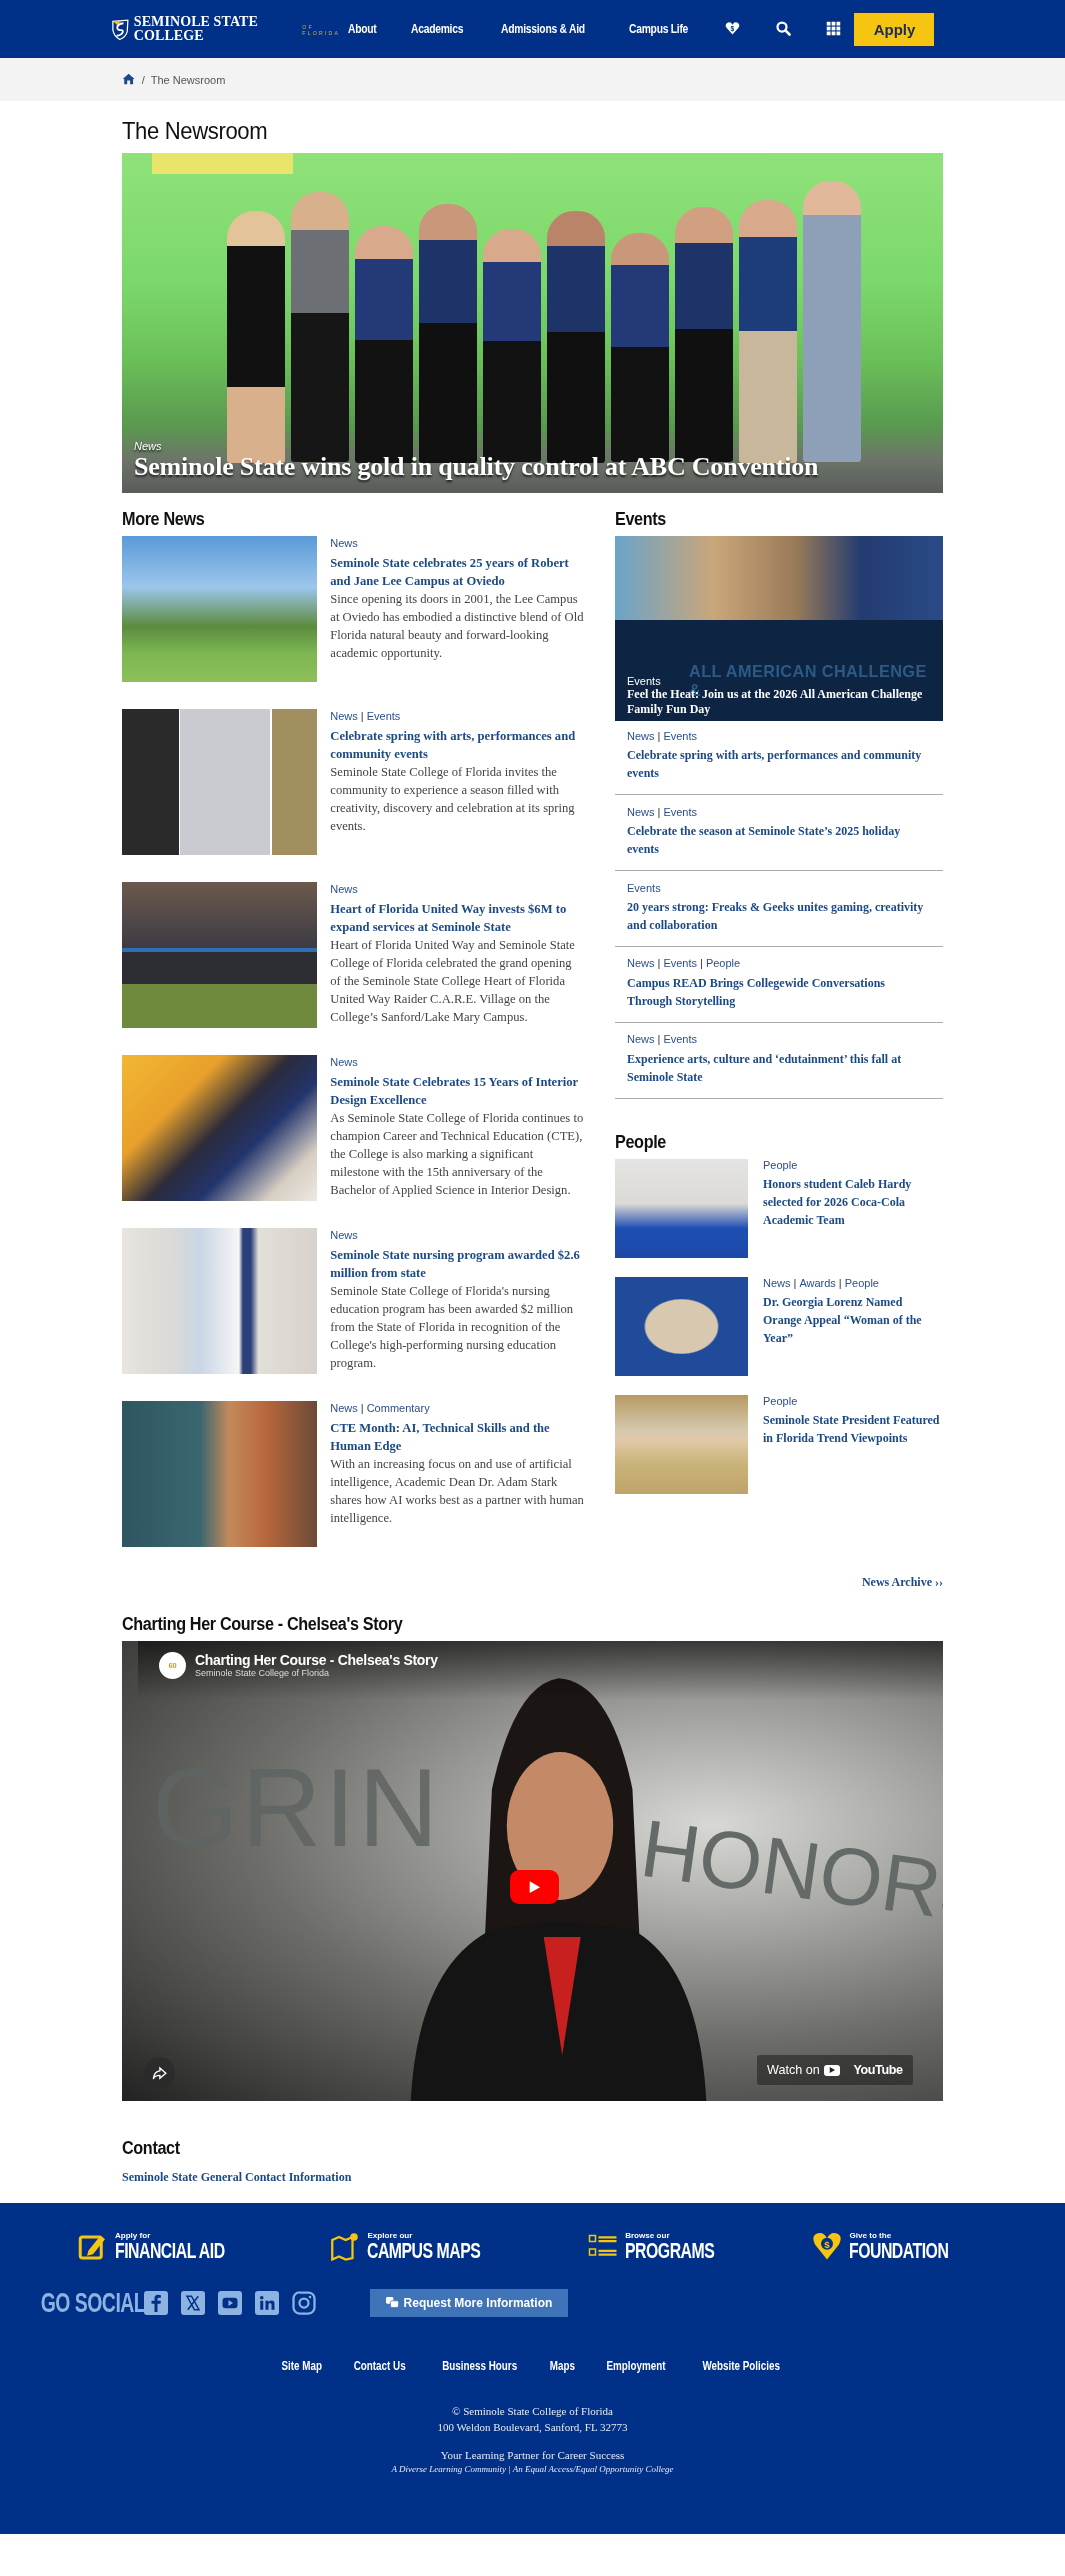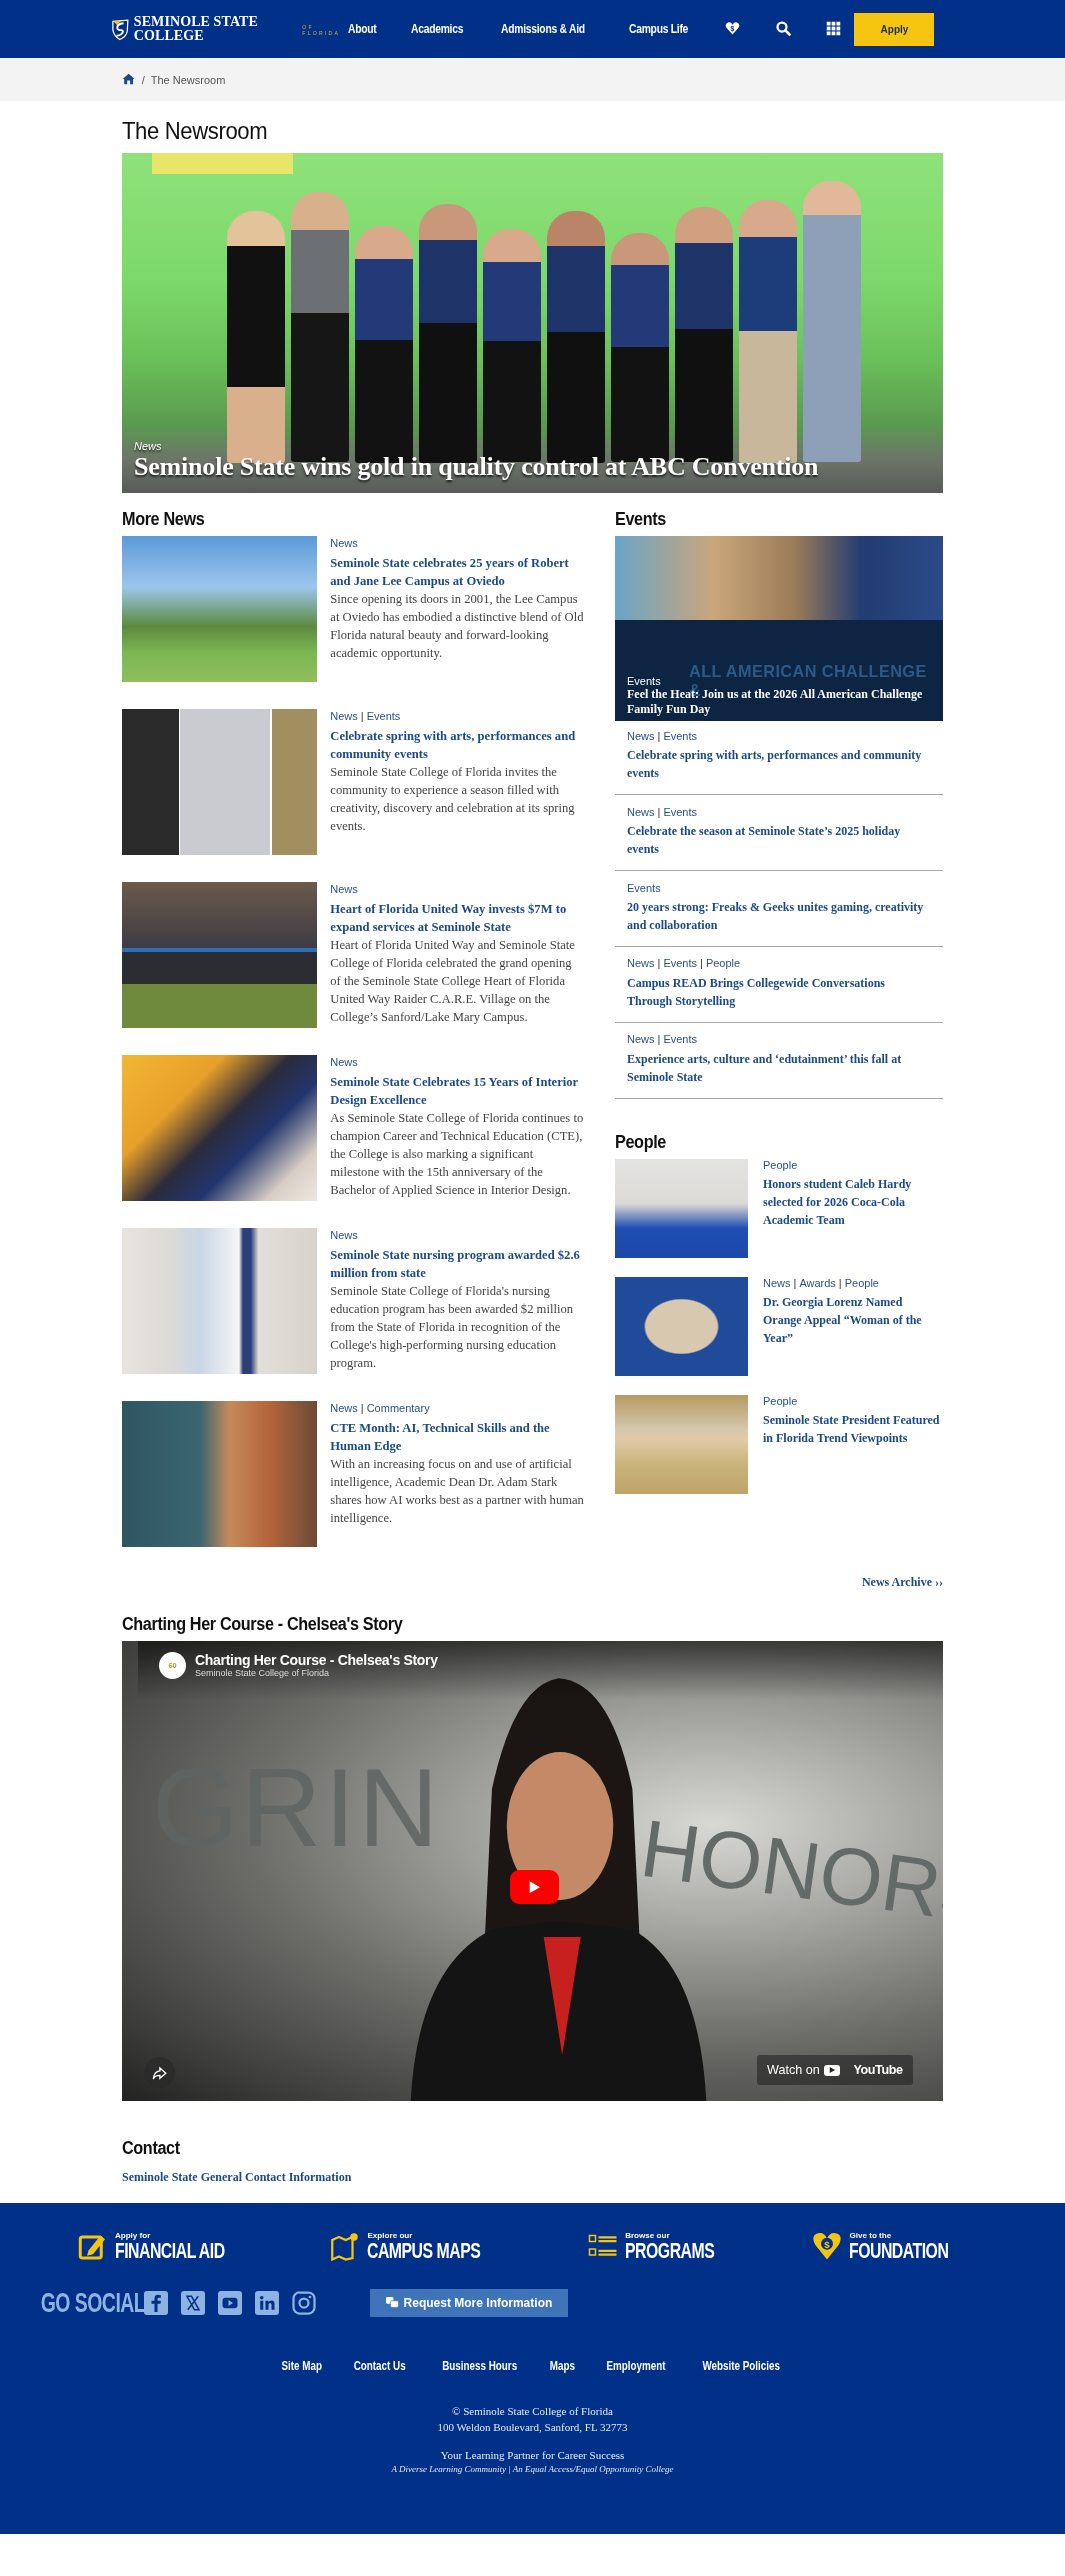--- a/index.html
+++ b/index.html
@@ -12,21 +12,21 @@
   .header-inner { width: 829px; margin: 0 auto; height: 58px; display: flex; align-items: center; position: relative; left: -7.4px; }
   .logo { display: flex; align-items: center; gap: 4.4px; width: 237px; }
   .logo-mark { width: 22px; height: 25px; }
   .logo-text { display: flex; flex-direction: row; align-items: center; }
   .logo-name { font-family: "Liberation Serif", serif; color: #fff; font-size: 14px; letter-spacing: 0.1px; font-weight: bold; line-height: 1; }
   .logo-sub { font-family: "Liberation Sans", sans-serif; color: #d8b340; font-size: 5.2px; letter-spacing: 2.2px; margin-top: 2.2px; }
   .main-nav { display: flex; align-items: center; gap: 0; margin-left: 0; }
   .main-nav a { font-family: "Liberation Sans", sans-serif; font-weight: bold; color: #fff; font-size: 12px; letter-spacing: -0.3px; margin-right: 30px; transform: scaleX(0.86); transform-origin: left; display: inline-block; }
   .nav-icons { display: flex; align-items: center; gap: 34px; margin-left: -3px; }
   .nav-icon { width: 16.3px; height: 16.3px; display: flex; align-items: center; justify-content: center; }
-  .apply-btn { margin-left: 13px; background: #f6c512; color: #1b2b5a; font-family: "Liberation Sans", sans-serif; font-weight: bold; font-size: 10px; width: 80px; height: 37px; display: flex; align-items: center; justify-content: center; border-top: 2.2px solid #1b2b5a; border-bottom: 2.2px solid #1b2b5a; }
+  .apply-btn { margin-left: 13px; background: #f6c512; color: #1b2b5a; font-family: "Liberation Sans", sans-serif; font-weight: bold; font-size: 15px; width: 80px; height: 37px; display: flex; align-items: center; justify-content: center; border-top: 2.2px solid #1b2b5a; border-bottom: 2.2px solid #1b2b5a; }
 
   
   .breadcrumb-bar { background: #f3f3f3; height: 43px; }
   .breadcrumb { width: 829px; margin: 0 auto; display: flex; align-items: center; height: 43px; font-family: "Liberation Sans", sans-serif; font-size: 11px; color: #555; gap: 6px; padding-left: 4.4px; }
   .breadcrumb .sep { color: #555; }
 
   
   .container { width: 821px; margin: 0 auto; }
   h1.page-title { font-family: "Liberation Sans", sans-serif; font-size: 24px; color: #111; font-weight: normal; letter-spacing: -0.4px; margin-top: 16.3px; transform: scaleX(0.92); transform-origin: left; }
   .hero { position: relative; width: 821px; height: 340px; margin-top: 7.4px; overflow: hidden;
@@ -217,21 +217,21 @@
           <div class="cats"><a>News</a><span class="bar">|</span><a>Events</a></div>
           <a class="news-title">Celebrate spring with arts, performances and community events</a>
           <p class="news-desc">Seminole State College of Florida invites the community to experience a season filled with creativity, discovery and celebration at its spring events.</p>
         </div>
       </article>
 
       <article class="news-item">
         <a class="news-thumb" style="background:linear-gradient(180deg,#6b5a4c 0%,#3e3b44 45%,#2f6db5 45% 48%,#2c2c33 48% 70%,#6f8a3d 70% 100%);"></a>
         <div class="news-body">
           <div class="cats"><a>News</a></div>
-          <a class="news-title">Heart of Florida United Way invests $7M to expand services at Seminole State</a>
+          <a class="news-title">Heart of Florida United Way invests $6M to expand services at Seminole State</a>
           <p class="news-desc">Heart of Florida United Way and Seminole State College of Florida celebrated the grand opening of the Seminole State College Heart of Florida United Way Raider C.A.R.E. Village on the College’s Sanford/Lake Mary Campus.</p>
         </div>
       </article>
 
       <article class="news-item">
         <a class="news-thumb" style="background:linear-gradient(135deg,#f2b733 0%,#e8a02a 30%,#2b2b3a 50%,#23356e 65%,#d8cfc4 85%,#ece8e2 100%);"></a>
         <div class="news-body">
           <div class="cats"><a>News</a></div>
           <a class="news-title">Seminole State Celebrates 15 Years of Interior Design Excellence</a>
           <p class="news-desc">As Seminole State College of Florida continues to champion Career and Technical Education (CTE), the College is also marking a significant milestone with the 15th anniversary of the Bachelor of Applied Science in Interior Design.</p>

